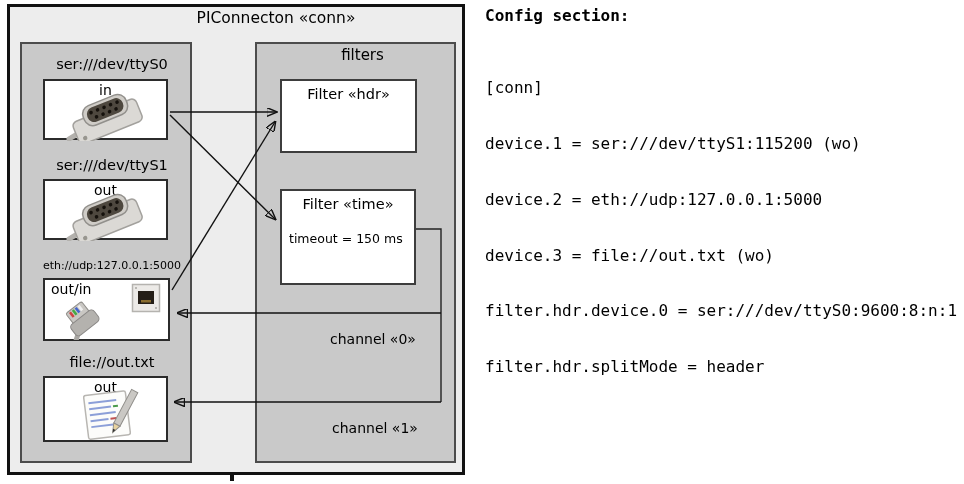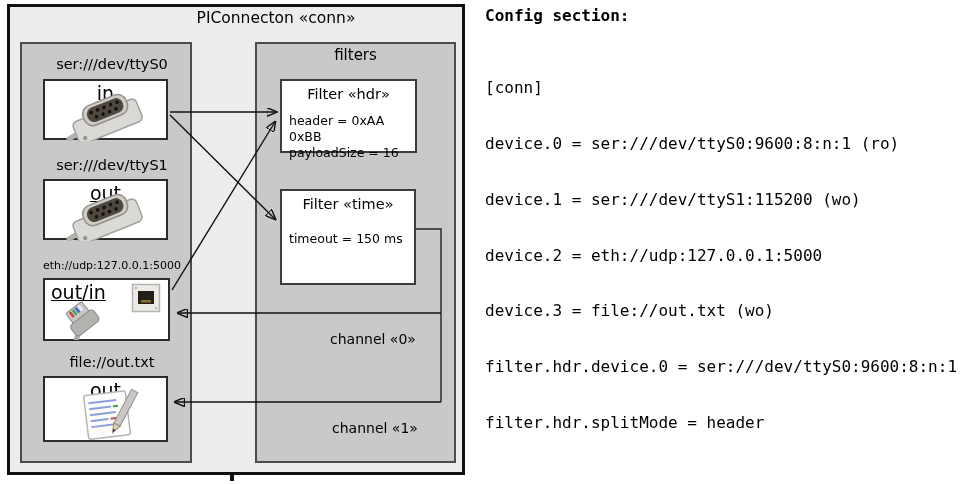--- a/index.html
+++ b/index.html
@@ -8,26 +8,26 @@
            font-family:"DejaVu Sans", sans-serif; color:#000; overflow:hidden; }
   .abs { position:absolute; }
 
   .outer-box   { left:7px; top:4px; width:458px; height:471px; border:3px solid #111; background:#ededed; }
   .outer-title { left:7px; top:9px; width:488px; text-align:center; font-size:15.5px;margin-left:25px; }
   .bottom-tick { left:230px; top:474px; width:4px; height:7px; background:#111; }
 
   .panel { background:#c9c9c9; border:2px solid #4c4c4c; }
   .devices-panel { left:20px;  top:42px; width:172px; height:421px; }
   .filters-panel { left:255px; top:42px; width:201px; height:421px; }
-  .filters-title { left:255px; top:46px; width:201px; text-align:center; font-size:15px; }
+  .filters-title { left:262px; top:46px; width:201px; text-align:center; font-size:15px; }
 
   .dev-label { left:20px; width:172px; text-align:center; font-size:14.5px;padding-left:12px; }
   .dev-label.small { font-size:11px; }
   .dev-box { background:#fff; border:2px solid #2b2b2b; }
-  .port-label { position:absolute; top:1px; left:0; width:100%; text-align:center; font-size:19px;text-decoration:underline; }
+  .port-label { position:absolute; top:1px; left:0; width:100%; text-align:center; font-size:14px; }
   .port-label.left { width:auto; text-align:left; left:6px; }
   .dev-icon { position:absolute; }
 
   .filter-box   { background:#fff; border:2px solid #3d3d3d;text-decoration:underline; }
   .filter-title { position:absolute; top:5px; left:0; width:100%; text-align:center; font-size:14.5px; }
   .filter-attrs { position:absolute; left:7px; font-size:12.5px; line-height:16px; }
   .channel-label { font-size:14px;margin-top:40px; }
 
   .config-title { left:485px; top:6px;  font:700 16px "DejaVu Sans Mono", monospace; }
   .config-lines { left:485px; top:42px; font:400 16px/18.6px "DejaVu Sans Mono", monospace; white-space:pre; }
@@ -135,24 +135,20 @@
       <g transform="rotate(28 48 24)">
         <rect x="45" y="0" width="7" height="38" fill="#cac8c4" stroke="#908e8a" stroke-width="1"></rect>
         <path d="M45,38 l3.5,9 l3.5,-9 z" fill="#e8d3a0" stroke="#908e8a" stroke-width="1"></path>
         <path d="M47.1,43.5 l1.4,3.4 l1.4,-3.4 z" fill="#333"></path>
       </g>
     </svg>
   </div>
 
   <div class="abs filter-box" style="left:280px;top:79px;width:137px;height:74px">
     <div class="filter-title">Filter «hdr»</div>
-    <div class="filter-attrs" style="top:32px">
-      <div>header = 0xAA 0xBB</div>
-      <div>payloadSize = 16</div>
-    </div>
   </div>
 
   <div class="abs filter-box" style="left:280px;top:189px;width:136px;height:96px">
     <div class="filter-title">Filter «time»</div>
     <div class="filter-attrs" style="top:40px">
       <div>timeout = 150 ms</div>
     </div>
   </div>
 
   <div class="abs channel-label" style="left:330px;top:291px">channel «0»</div>
@@ -168,21 +164,20 @@
     <path d="M170,115 L275,219" marker-end="url(#ah)"></path>
     <path d="M172,290 L275,122" marker-end="url(#ah)"></path>
     <path class="conn" d="M416,229 H441 V402"></path>
     <path d="M441,313 H178" marker-end="url(#ah)"></path>
     <path d="M441,402 H175" marker-end="url(#ah)"></path>
   </svg>
 
   <div class="abs config-title">Config section:</div>
   <div class="abs config-lines">
     <div>[conn]</div>
-    <div>device.0 = ser:///dev/ttyS0:9600:8:n:1 (ro)</div>
     <div>device.1 = ser:///dev/ttyS1:115200 (wo)</div>
     <div>device.2 = eth://udp:127.0.0.1:5000</div>
     <div>device.3 = file://out.txt (wo)</div>
     <div>filter.hdr.device.0 = ser:///dev/ttyS0:9600:8:n:1</div>
     <div>filter.hdr.splitMode = header</div>
     
     
     
     
     

